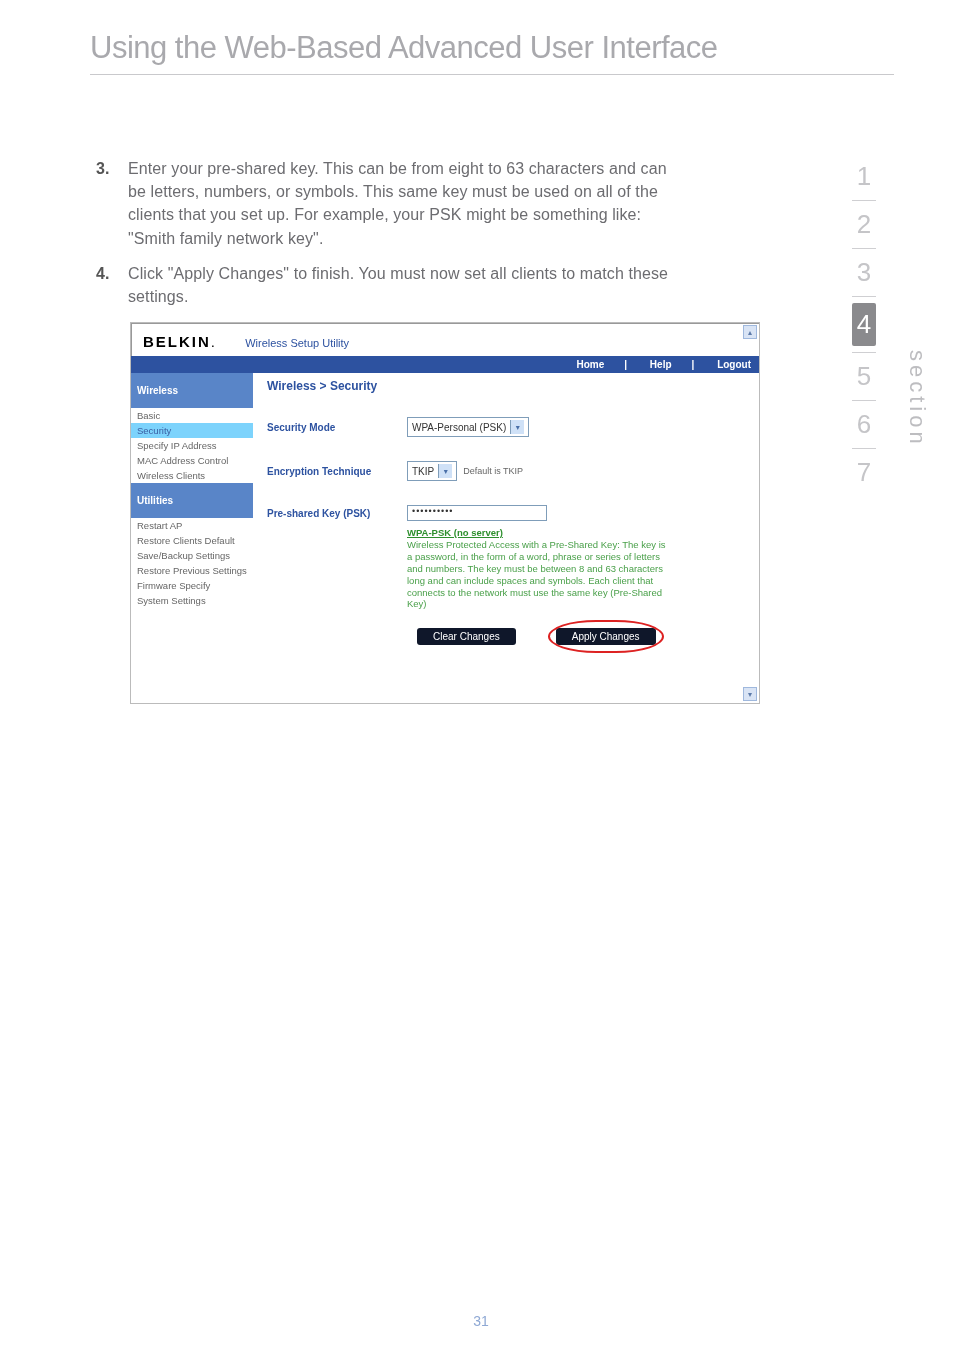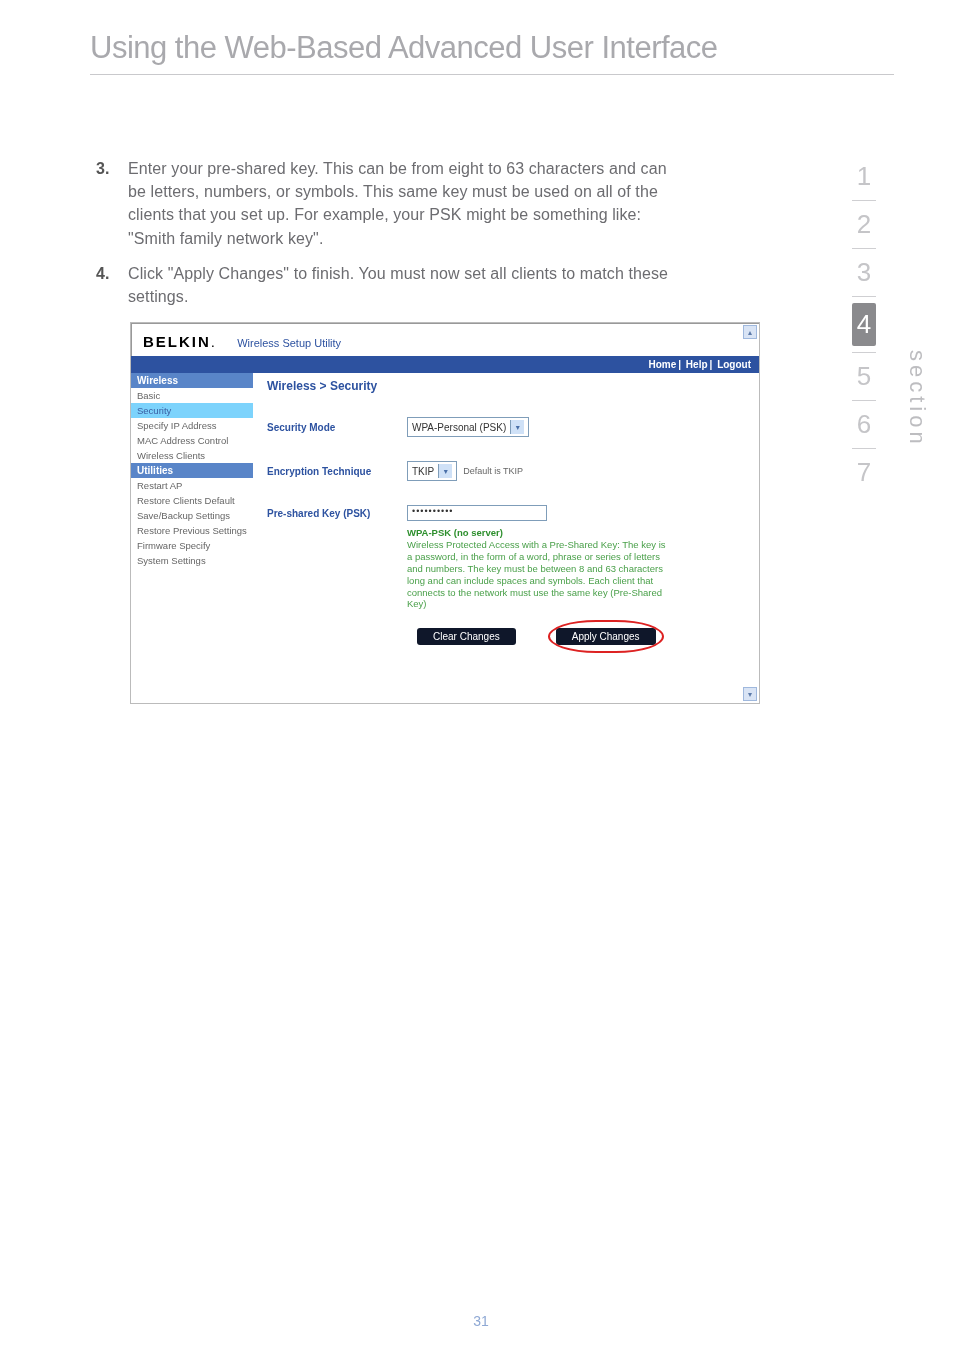--- a/index.html
+++ b/index.html
@@ -115,44 +115,44 @@
   }
   .belkin-brand {
     font-size: 15px;
     font-weight: bold;
     letter-spacing: 2px;
     color: #000;
   }
   .belkin-sub {
     font-size: 11px;
     color: #2d52a0;
-    margin-left: 14px;
+    margin-left: 22px;
     letter-spacing: 0;
     font-weight: normal;
   }
   .blue-bar {
     background: #2d52a0;
     color: #fff;
     text-align: right;
     padding: 3px 8px;
     font-size: 10px;
     font-weight: bold;
   }
-  .blue-bar span { margin-left: 2px; }
+  .blue-bar span { margin-left: 20px; }
   .util-body { display: flex; min-height: 330px; }
   .sidebar {
     width: 122px;
     background: #fff;
     font-size: 9.5px;
     color: #555;
   }
   .side-head {
     background: #5985c8;
     color: #fff;
-    padding: 2px 6px;
+    padding: 12px 6px;
     font-weight: bold;
     font-size: 10px;
   }
   .side-item { padding: 2px 6px; color: #666; }
   .side-item.sel {
     background: #7dd3fc;
     color: #3a5ea2;
   }
   .main-pane { flex: 1; padding: 6px 10px 10px 14px; }
   .crumb {
@@ -198,21 +198,21 @@
     color: #333;
   }
   .desc-block {
     margin-left: 140px;
     margin-top: 6px;
     width: 260px;
     font-size: 9.5px;
     color: #4aa04a;
     line-height: 1.25;
   }
-  .desc-block b { color: #2d8f2d; }
+  .desc-block b { color: #2d8f2d; text-decoration: underline; }
   .btn-row {
     margin: 18px 0 0 150px;
     display: flex;
     gap: 40px;
   }
   .faux-btn {
     background: #0f172a;
     color: #fff;
     font-size: 10px;
     padding: 3px 16px;

